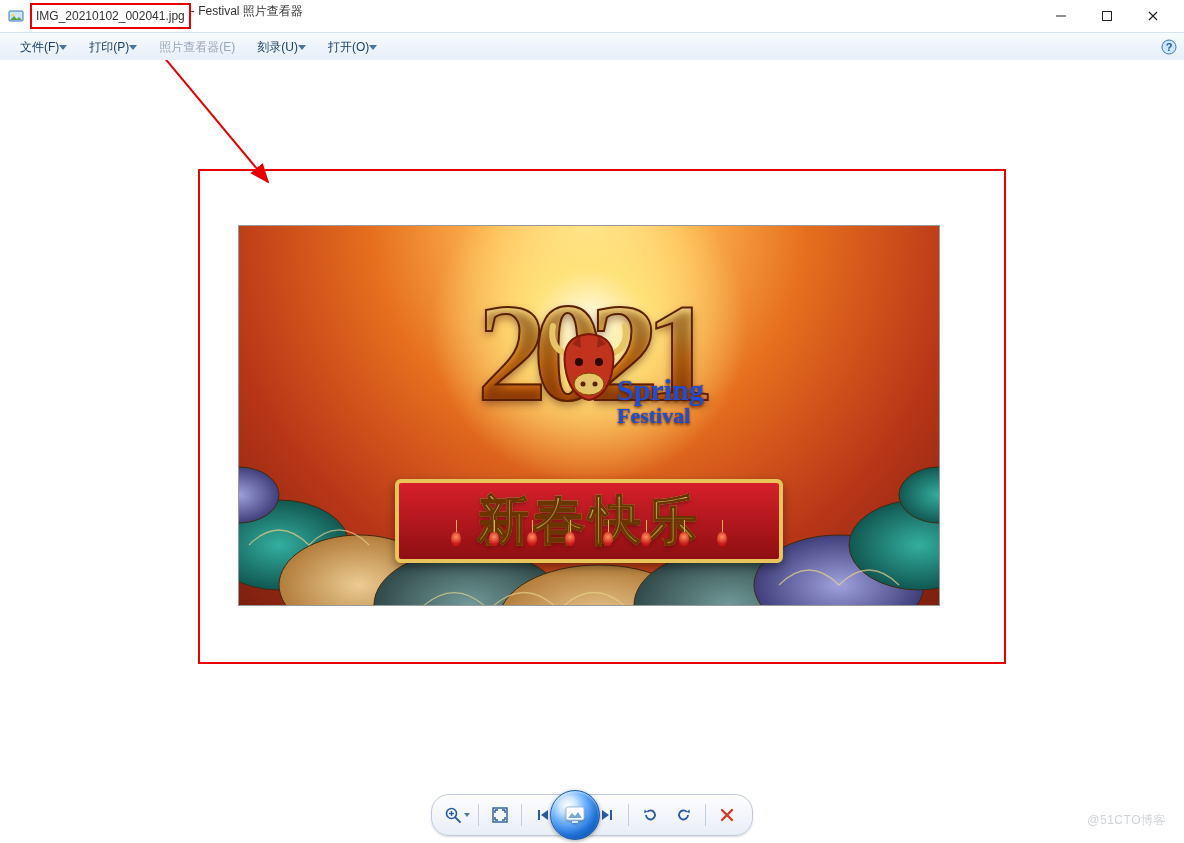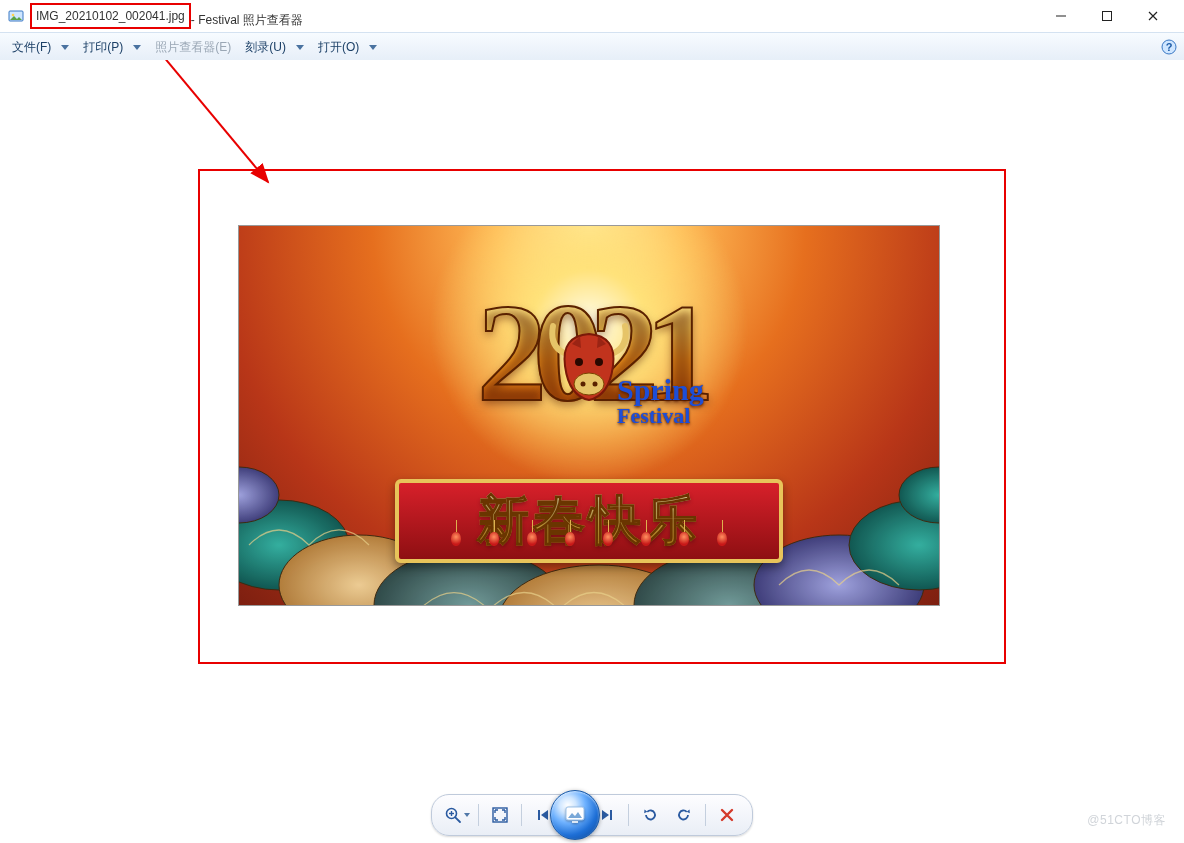--- a/index.html
+++ b/index.html
@@ -1,30 +1,30 @@
 <!DOCTYPE html>
 <html><head>
 <meta charset="utf-8">
 <style>
   html,body{margin:0;padding:0;height:100%;font-family:"Microsoft YaHei","Segoe UI",Tahoma,sans-serif;font-size:12px;color:#333;background:#fff;}
   .win{width:1184px;height:843px;background:#fff;position:relative;box-sizing:border-box;overflow:hidden;}
 
   
   .titlebar{height:32px;display:flex;align-items:center;padding:0 8px;background:#fff;}
   .titlebar .app-ico{width:16px;height:16px;margin-right:6px;display:flex;align-items:center;justify-content:center;}
-  .titlebar .title-text{display:flex;align-items:flex-end;}
+  .titlebar .title-text{display:flex;align-items:flex-start;}
   .titlebar .spacer{flex:1;}
   .winbtn{width:46px;height:30px;display:flex;align-items:center;justify-content:center;color:#222;}
 
   
   .anno-title-box{border:2px solid #e80000;padding:0 4px;height:22px;display:flex;align-items:center;}
 
   
   .menubar{height:28px;background:linear-gradient(#f7fbff,#e6eef8);border-top:1px solid #d4e2f1;border-bottom:1px solid #c9d8ea;display:flex;align-items:center;padding:0 6px;gap:2px;}
-  .menubar .item{display:flex;align-items:center;gap:10px;padding:2px 6px;border-radius:3px;color:#1b3f66;}
+  .menubar .item{display:flex;align-items:center;gap:0;padding:2px 6px;border-radius:3px;color:#1b3f66;margin-left:8px;}
   .menubar .item.disabled{color:#9aa7b5;}
   .menubar .caret{width:0;height:0;border-left:4px solid transparent;border-right:4px solid transparent;border-top:5px solid #4a72a0;}
   .menubar .help{margin-left:auto;width:18px;height:18px;display:flex;align-items:center;justify-content:center;}
 
   
   .viewer{position:absolute;left:0;right:0;top:60px;bottom:56px;background:#fff;}
   .anno-image-box{position:absolute;left:198px;top:109px;width:808px;height:495px;border:2px solid #e80000;box-sizing:border-box;}
   .image-art{position:absolute;left:238px;top:165px;width:702px;height:381px;border:1px solid #999;box-sizing:border-box;overflow:hidden;}
 
   

